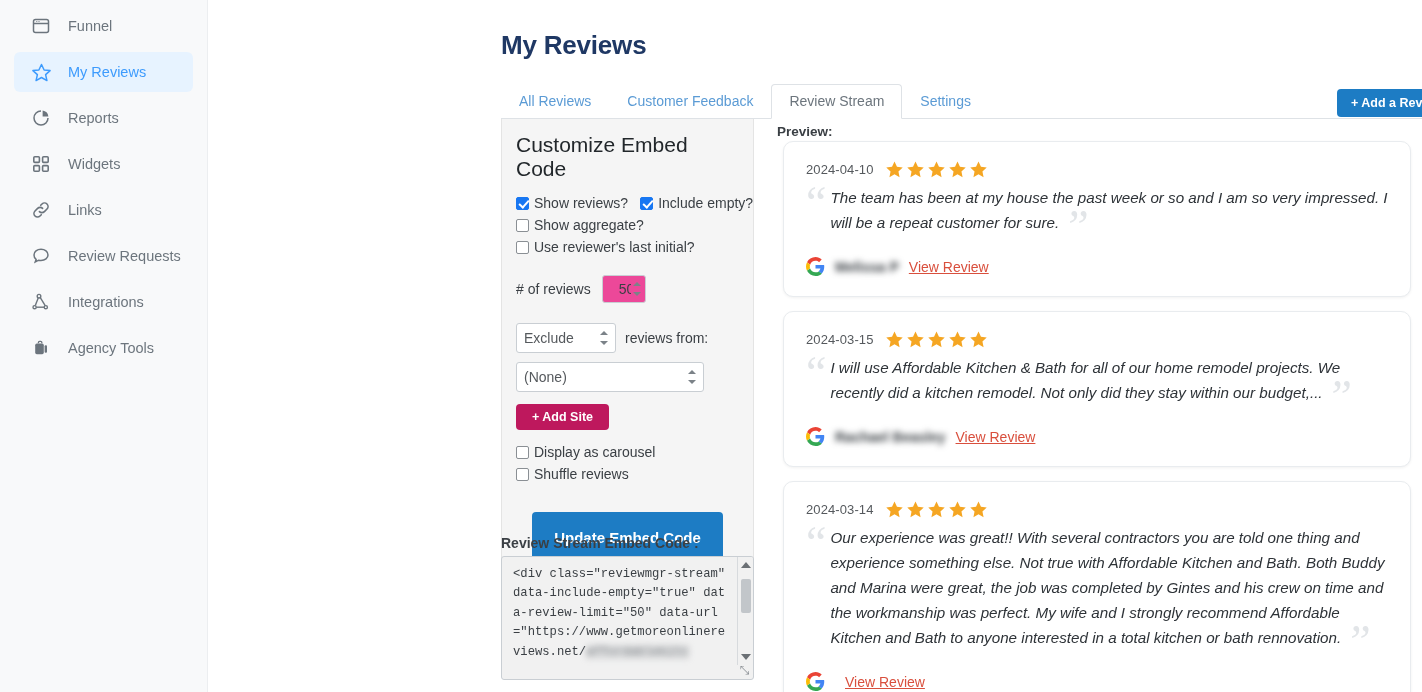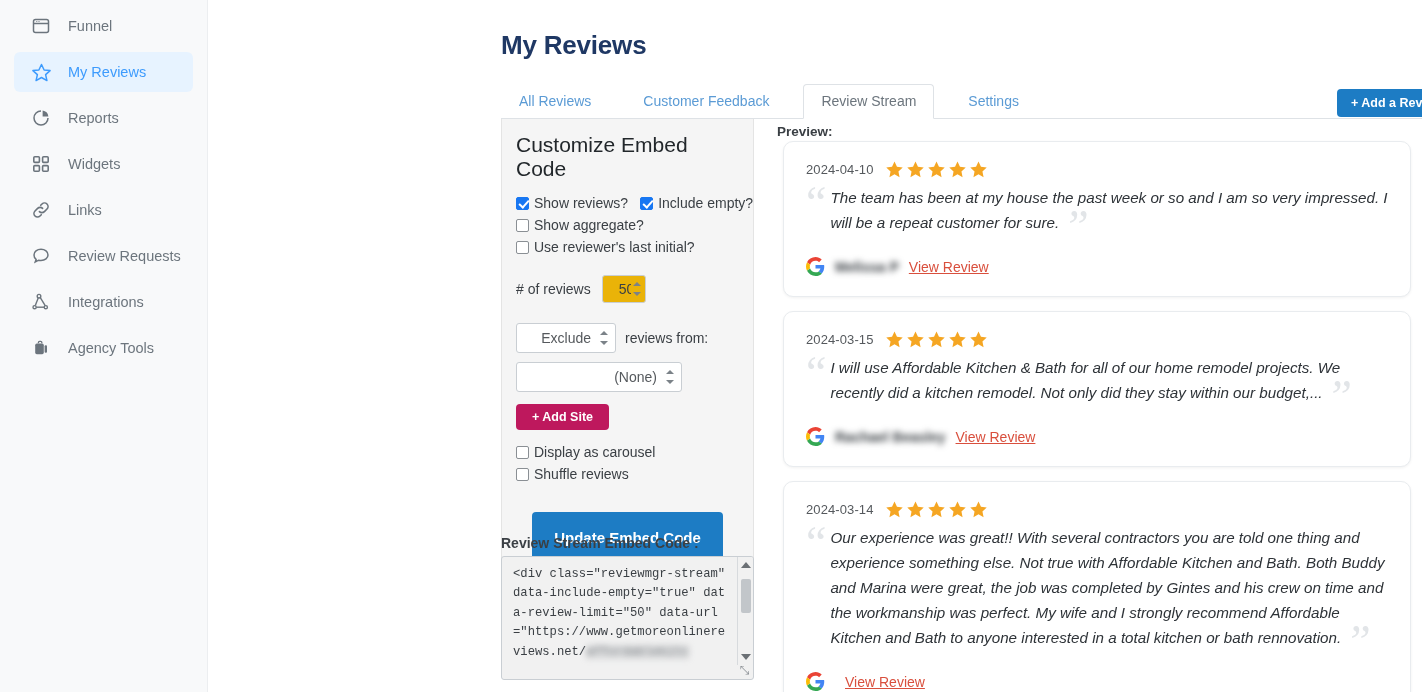--- a/index.html
+++ b/index.html
@@ -59,21 +59,20 @@
     letter-spacing: -0.2px;
   }
 
   
   .tabs {
     position: absolute;
     left: 293px; top: 85px;
     display: flex;
     align-items: flex-end;
     height: 34px;
-    gap: 16px;
   }
   .tab {
     font-size: 14px;
     color: #5b9bd5;
     padding: 8px 17px 9px 17px;
     cursor: pointer;
     border: 1px solid transparent;
     border-radius: 4px 4px 0 0;
     line-height: 16px;
     white-space: nowrap;
@@ -162,21 +161,21 @@
     margin-top: 20px;
     font-size: 14px;
     color: #3a3f44;
     white-space: nowrap;
   }
   .num-input {
     width: 44px; height: 28px;
     margin-left: 11px;
     border: 1px solid #c9ced3;
     border-radius: 3px;
-    background: #eab308;
+    background: #ec4899;
     font-size: 14px;
     color: #3a3f44;
     padding: 0 14px 0 16px;
     font-family: "Liberation Sans", sans-serif;
   }
   .num-wrap { position: relative; display: inline-block; }
   .spin {
     position: absolute; right: 4px; top: 50%;
     transform: translateY(-50%);
     width: 9px; height: 16px;
@@ -198,25 +197,24 @@
     -webkit-appearance: none; appearance: none;
     border: 1px solid #c9ced3;
     border-radius: 3px;
     background: #fff;
     height: 30px;
     font-size: 14px;
     color: #55595d;
     padding: 0 24px 0 7px;
     font-family: "Liberation Sans", sans-serif;
     cursor: pointer;
-    text-align: right;
   }
   .sel .spin { right: 7px; }
   .sel-exclude select { width: 100px; }
-  .sel-site select { width: 166px; }
+  .sel-site select { width: 188px; }
 
   .add-site-btn {
     display: inline-block;
     margin-top: 12px;
     background: #be185d;
     color: #fff;
     font-size: 12.5px;
     font-weight: bold;
     padding: 6px 16px;
     border: none;

